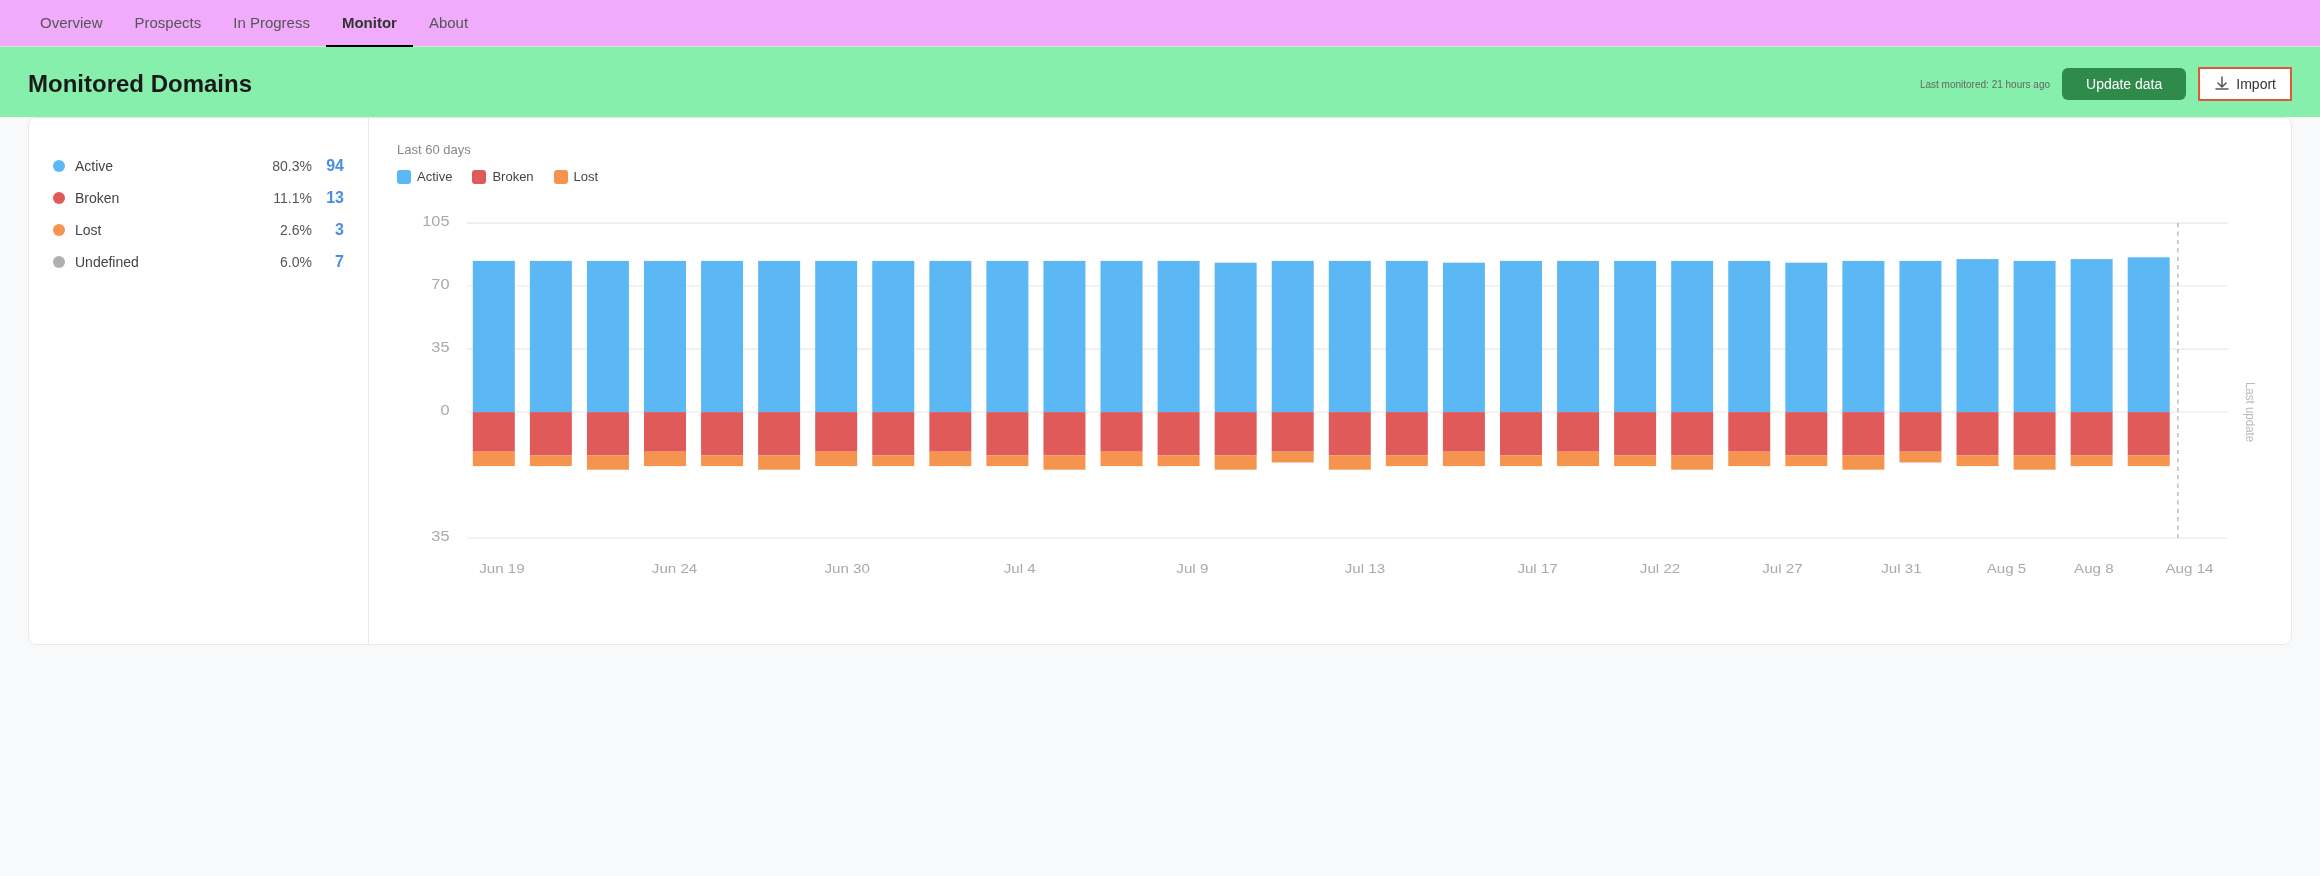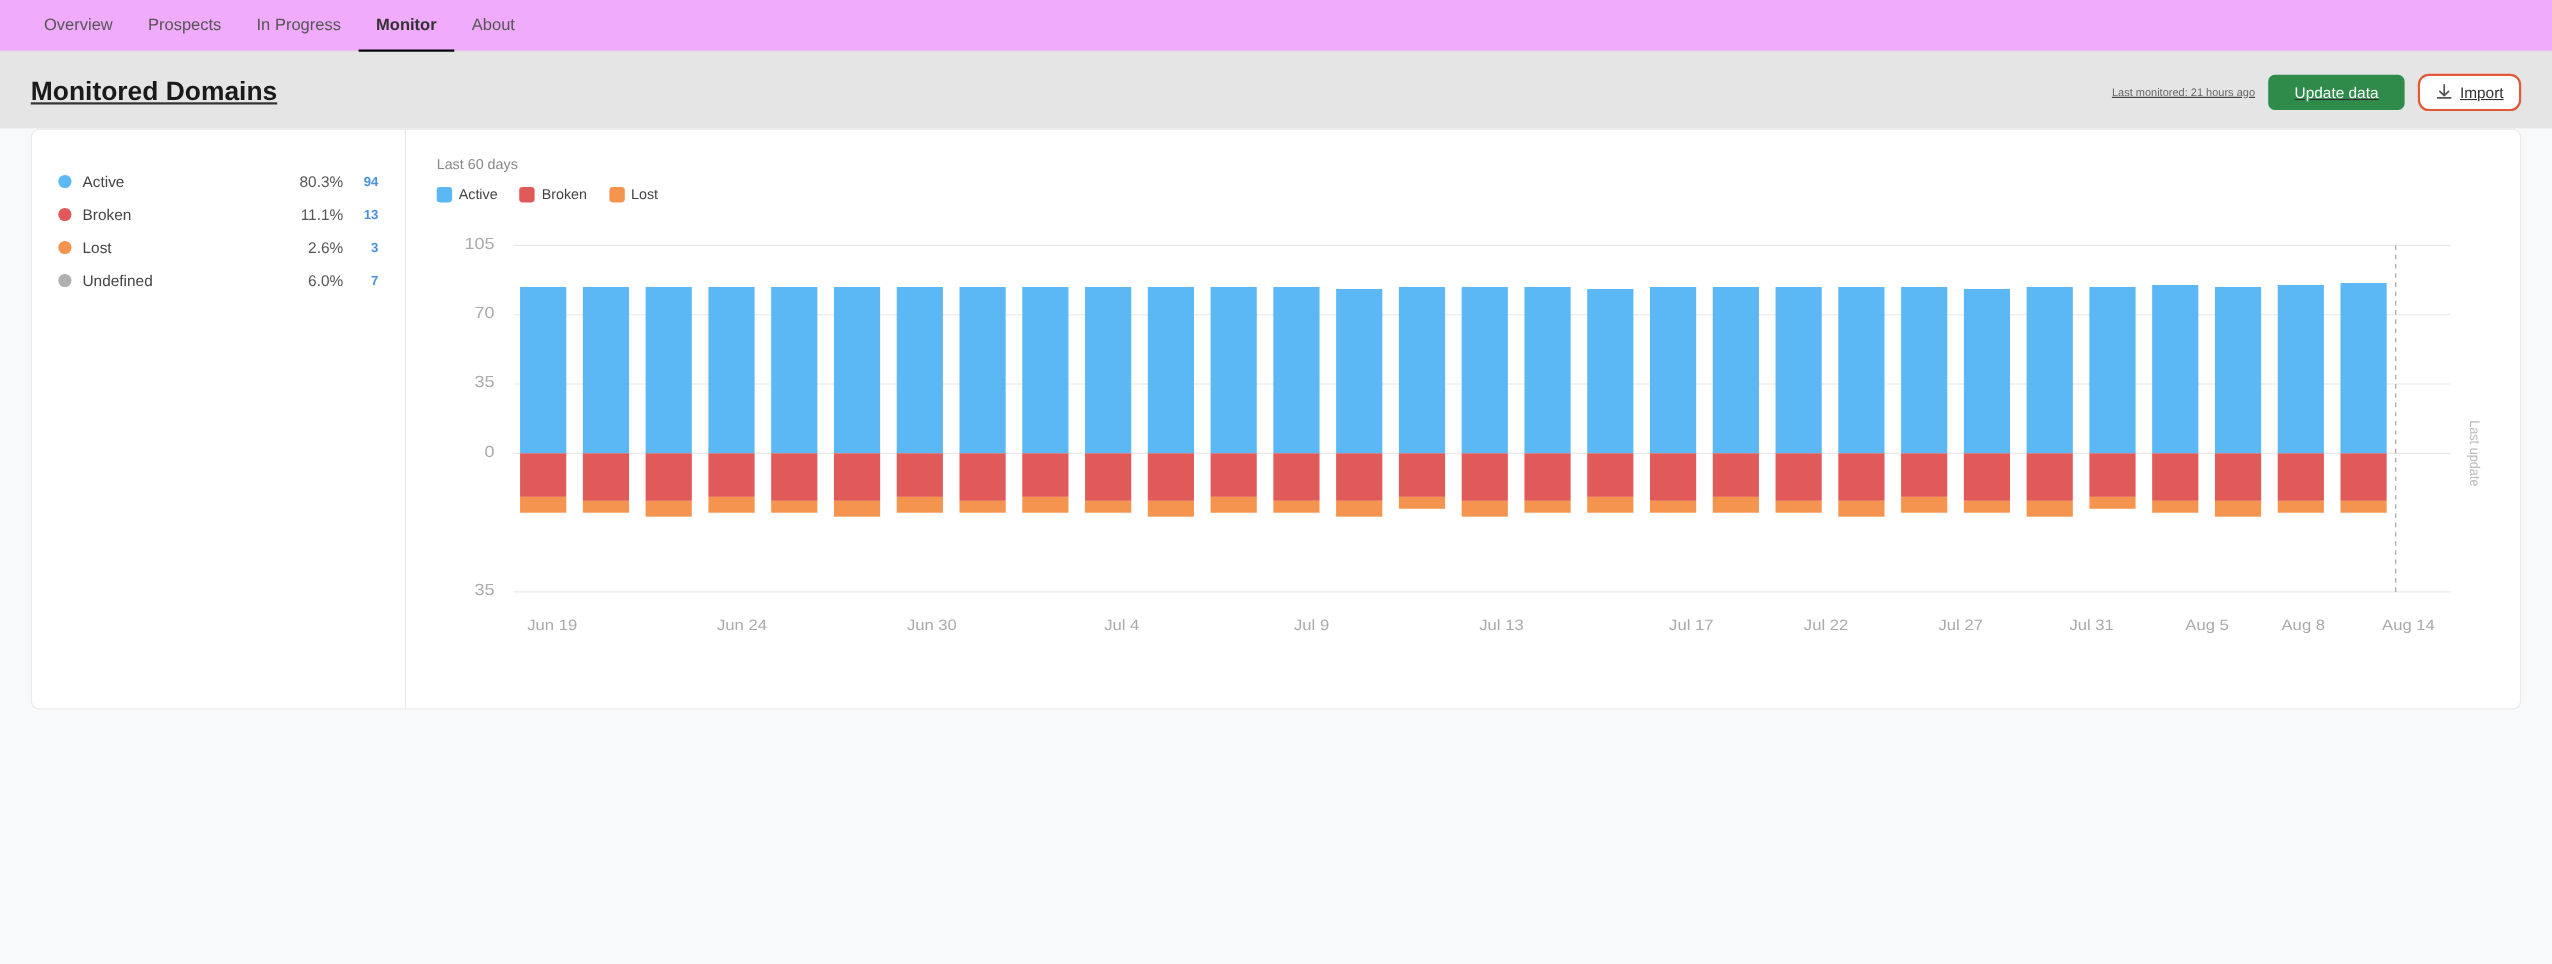--- a/index.html
+++ b/index.html
@@ -4,45 +4,45 @@
   <style>
     * { box-sizing: border-box; margin: 0; padding: 0; }
     body { font-family: -apple-system, BlinkMacSystemFont, 'Segoe UI', sans-serif; background: #f8f9fa; color: #333; font-size: 14px; }
 
     
     .nav { display: flex; align-items: center; border-bottom: 1px solid #e0e0e0; background: #f0abfc; padding: 0 24px; }
     .nav-item { padding: 14px 16px; cursor: pointer; color: #555; font-size: 15px; border-bottom: 2px solid transparent; margin-bottom: -1px; }
     .nav-item.active { color: #333; font-weight: 600; border-bottom: 2px solid #000000; }
 
     
-    .page-header { display: flex; align-items: center; justify-content: space-between; padding: 20px 28px 16px; background: #e5e5e5; text-decoration: underline; }
+    .page-header { display: flex; align-items: center; justify-content: space-between; padding: 20px 28px 16px; background: #86efac; }
     .page-title { font-size: 24px; font-weight: 700; color: #1a1a1a; }
     .header-right { display: flex; align-items: center; gap: 12px; }
     .last-monitored { color: #666; font-size: 10px; text-align: right; }
     .btn-update { background: #2e8b4a; color: #fff; border: none; border-radius: 6px; padding: 8px 24px; font-size: 14px; cursor: pointer; font-weight: 500; }
-    .btn-import { background: #fff; color: #333; border: 2px solid #e05a3a; border-radius: 10px; padding: 7px 14px; font-size: 14px; cursor: pointer; display: flex; align-items: center; gap: 6px; font-weight: 500; }
+    .btn-import { background: #fff; color: #333; border: 2px solid #e05a3a; border-radius: 0; padding: 7px 14px; font-size: 14px; cursor: pointer; display: flex; align-items: center; gap: 6px; font-weight: 500; }
 
     
     .main { padding: 0 28px 28px; background: #f8f9fa; min-height: calc(100vh - 110px); }
     .card { background: #fff; border-radius: 8px; border: 1px solid #e8e8e8; display: flex; overflow: hidden; }
 
     
     .donut-section { width: 340px; min-width: 340px; padding: 32px 24px; border-right: 1px solid #e8e8e8; display: flex; flex-direction: column; align-items: center; }
     .donut-wrapper { position: relative; width: 200px; height: 200px; margin-bottom: 32px; }
     .donut-center { position: absolute; top: 50%; left: 50%; transform: translate(-50%, -50%); text-align: center; }
     .donut-number { font-size: 36px; font-weight: 800; color: #1a1a1a; line-height: 1; }
     .donut-label { font-size: 13px; color: #666; margin-top: 4px; line-height: 1.3; }
 
     
     .legend { width: 100%; }
     .legend-item { display: flex; align-items: center; padding: 7px 0; }
     .legend-dot { width: 12px; height: 12px; border-radius: 50%; margin-right: 10px; flex-shrink: 0; }
     .legend-name { flex: 1; color: #444; font-size: 14px; }
     .legend-pct { color: #555; font-size: 14px; margin-right: 12px; }
-    .legend-count { color: #4a90e2; font-size: 12px; font-weight: 600; min-width: 20px; text-align: right; }
+    .legend-count { color: #4a90e2; font-size: 16px; font-weight: 600; min-width: 20px; text-align: right; }
 
     
     .chart-section { flex: 1; padding: 24px 28px; }
     .chart-subtitle { color: #888; font-size: 13px; margin-bottom: 12px; }
     .chart-legend { display: flex; align-items: center; gap: 20px; margin-bottom: 16px; }
     .chart-legend-item { display: flex; align-items: center; gap: 6px; font-size: 13px; color: #444; }
     .legend-checkbox { width: 14px; height: 14px; border-radius: 3px; display: inline-block; }
 
     
     .chart-area { position: relative; height: 420px; }

